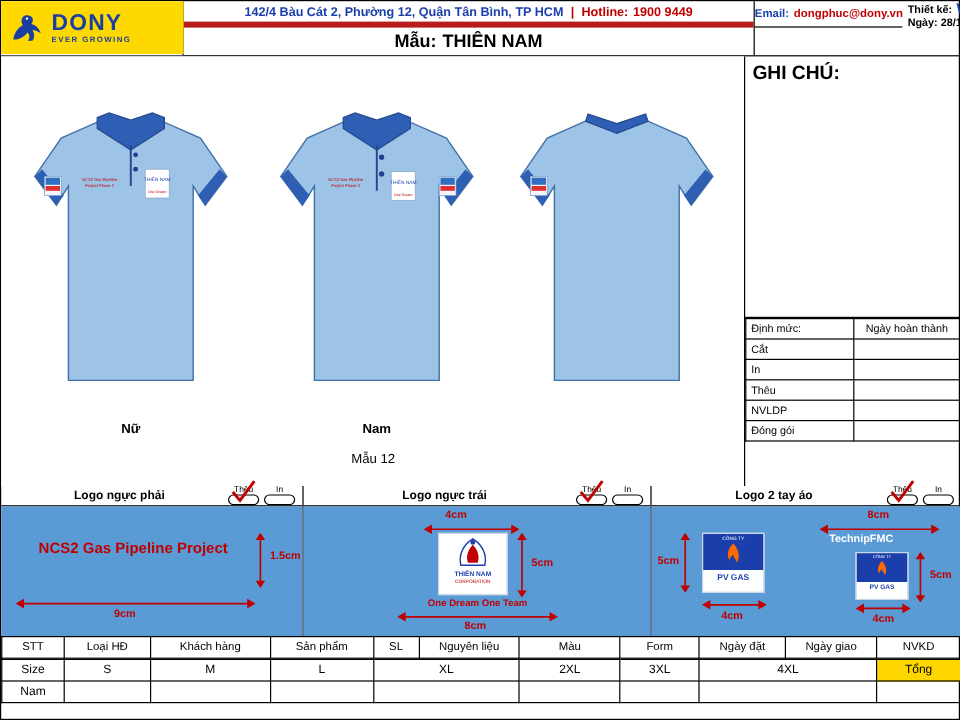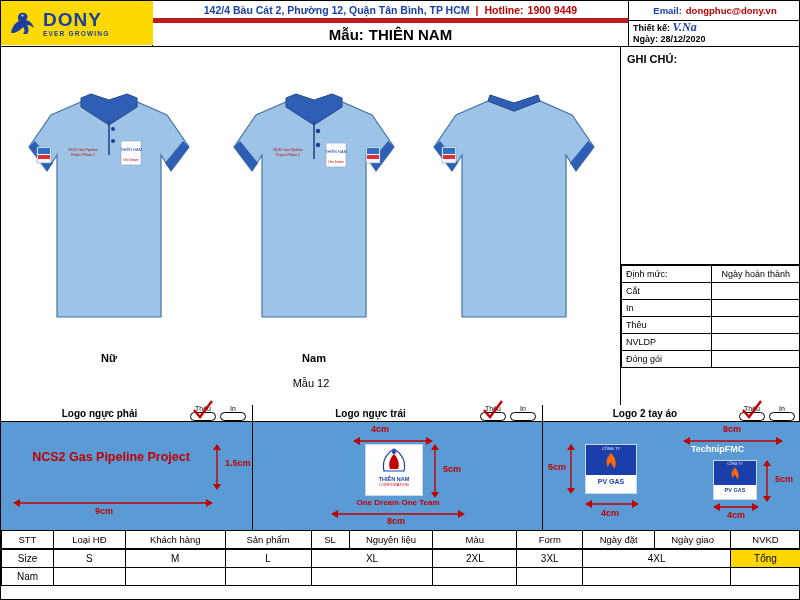--- a/index.html
+++ b/index.html
@@ -60,21 +60,21 @@
     gap:0;
   }
   .addr-sep { color:#c00000; padding:0 6px; }
   .hl-red { color:#c00000; }
   .header-model {
     flex:1; display:flex; align-items:center; justify-content:center;
     font-size:15px; font-weight:bold;
   }
   .header-model .lbl { font-weight:bold; }
   .header-right {
-    width:172px; display:flex; flex-direction:column;
+    width:172px; display:flex; flex-direction:row;
   }
   .hr-email {
     height:22px; border-bottom:1px solid #000;
     display:flex; align-items:center; justify-content:center;
     font-size:9.5px; font-weight:bold; color:#1a3faa; gap:4px;
   }
   .hr-email .val { color:#c00000; }
   .hr-lines { flex:1; padding:1px 4px; font-size:9px; font-weight:bold; }
   .hr-line { line-height:11px; white-space:nowrap; }
   .sig { color:#1a3faa; font-family:"Liberation Serif", serif; font-style:italic; font-size:12px; }
@@ -86,21 +86,21 @@
   .canvas {
     position:absolute; left:0; top:0; width:620px; height:358px;
     border-right:1px solid #000; background:#fff;
   }
   .right-panel {
     position:absolute; left:620px; top:0; width:180px; height:358px;
   }
   .ghichu {
     position:absolute; left:0; top:0; width:180px; height:218px;
     border-bottom:1px solid #000;
-    font-size:11px; font-weight:bold; padding:6px 6px;
+    font-size:16px; font-weight:bold; padding:6px 6px;
   }
   .proc-table {
     position:absolute; left:0; top:218px; width:180px;
     border-collapse:collapse; font-size:9px;
   }
   .proc-table td {
     border:1px solid #000; height:17px; padding:0 4px;
   }
   .proc-table td.c1 { width:90px; }
   .proc-table td.c2 { width:90px; text-align:center; }

